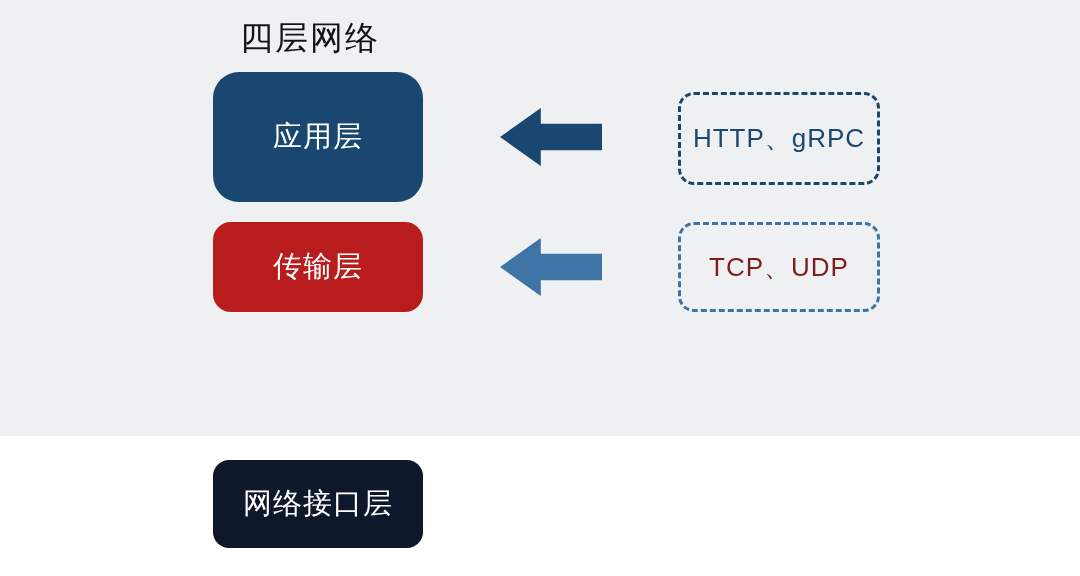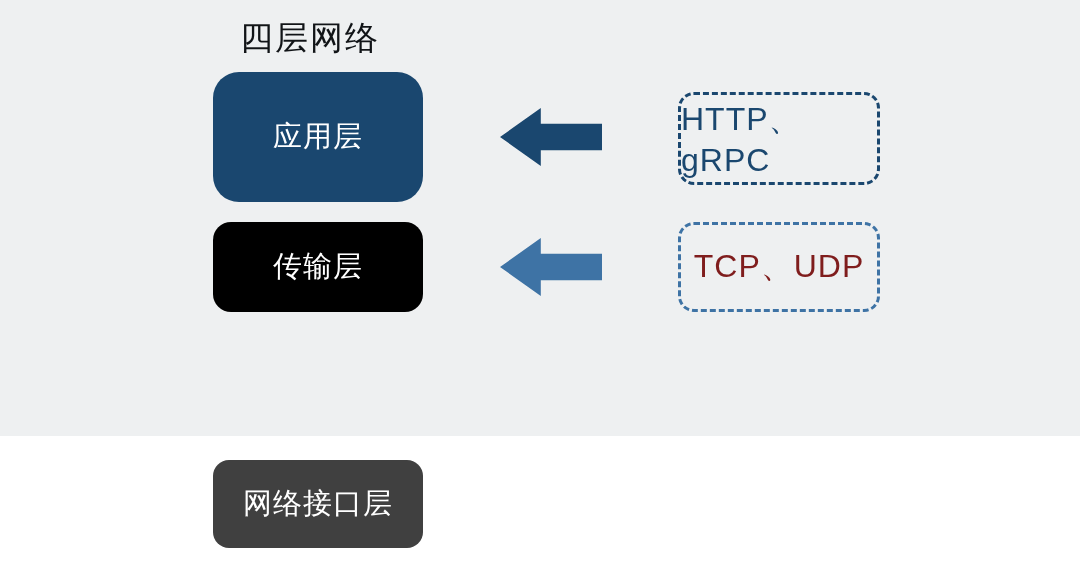--- a/index.html
+++ b/index.html
@@ -45,44 +45,44 @@
   .arrow-1 { left: 500px; top: 238px; }
   .protocol {
     position: absolute;
     left: 678px;
     width: 202px;
     border: 3px dashed;
     border-radius: 16px;
     display: flex;
     align-items: center;
     justify-content: center;
-    font-size: 32px;
+    font-size: 26px;
     letter-spacing: 1px;
     background: transparent;
   }
   .protocol-0 { top: 92px;  height: 93px; }
   .protocol-1 { top: 222px; height: 90px; }
 </style>
 </head>
 <body>
 
 <div class="canvas" style="background-color: rgb(238, 240, 241);">
 
   <div class="diagram-title">四层网络</div>
 
   <div class="layer layer-0" style="background-color: rgb(26, 71, 111);">
     <span>应用层</span>
   </div>
 
-  <div class="layer layer-1" style="background-color: #000000;">
+  <div class="layer layer-1" style="background-color: #b91c1c;">
     <span>传输层</span>
   </div>
 
 
-  <div class="layer layer-3" style="background-color: #404040;">
+  <div class="layer layer-3" style="background-color: #0f172a;">
     <span>网络接口层</span>
   </div>
 
   <div class="arrow-left arrow-0" style="background-color: rgb(26, 71, 111);"></div>
 
   <div class="arrow-left arrow-1" style="background-color: rgb(62, 115, 165);"></div>
 
   <div class="protocol protocol-0" style="color: rgb(26, 71, 111); border-color: rgb(26, 71, 111);">
     <span>HTTP、gRPC</span>
   </div>

